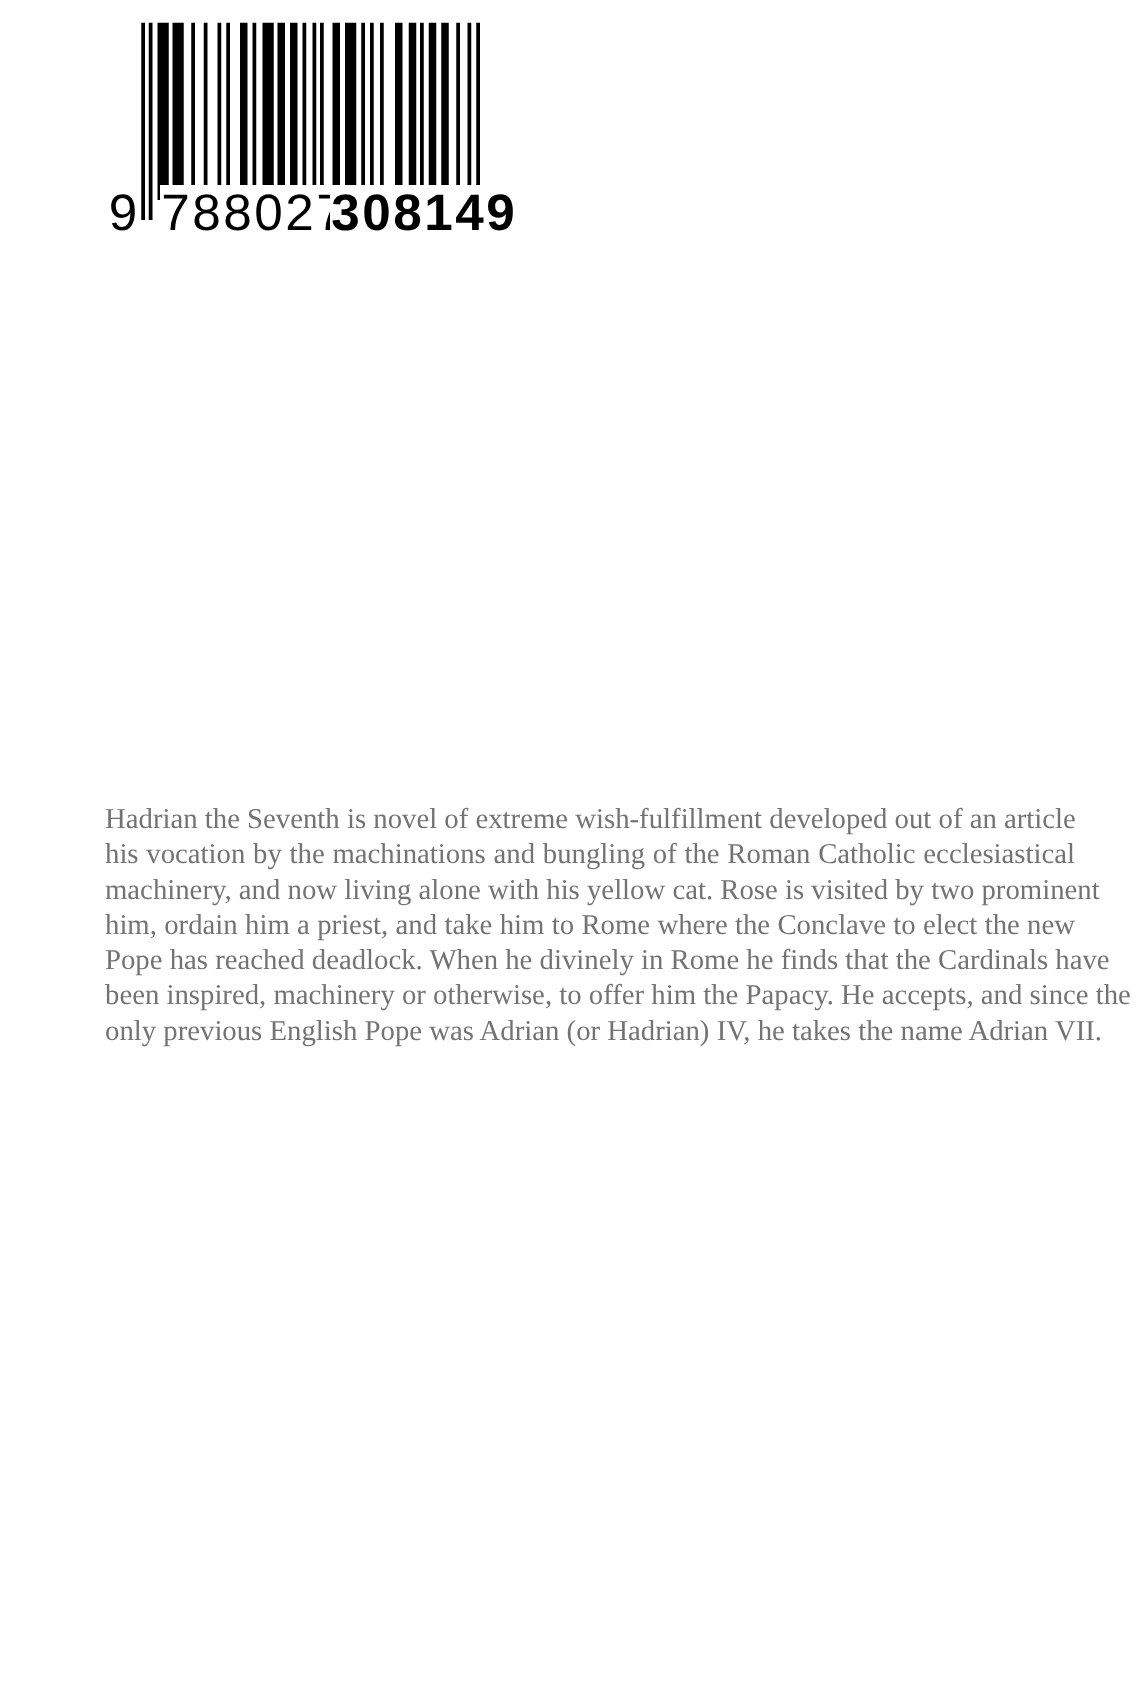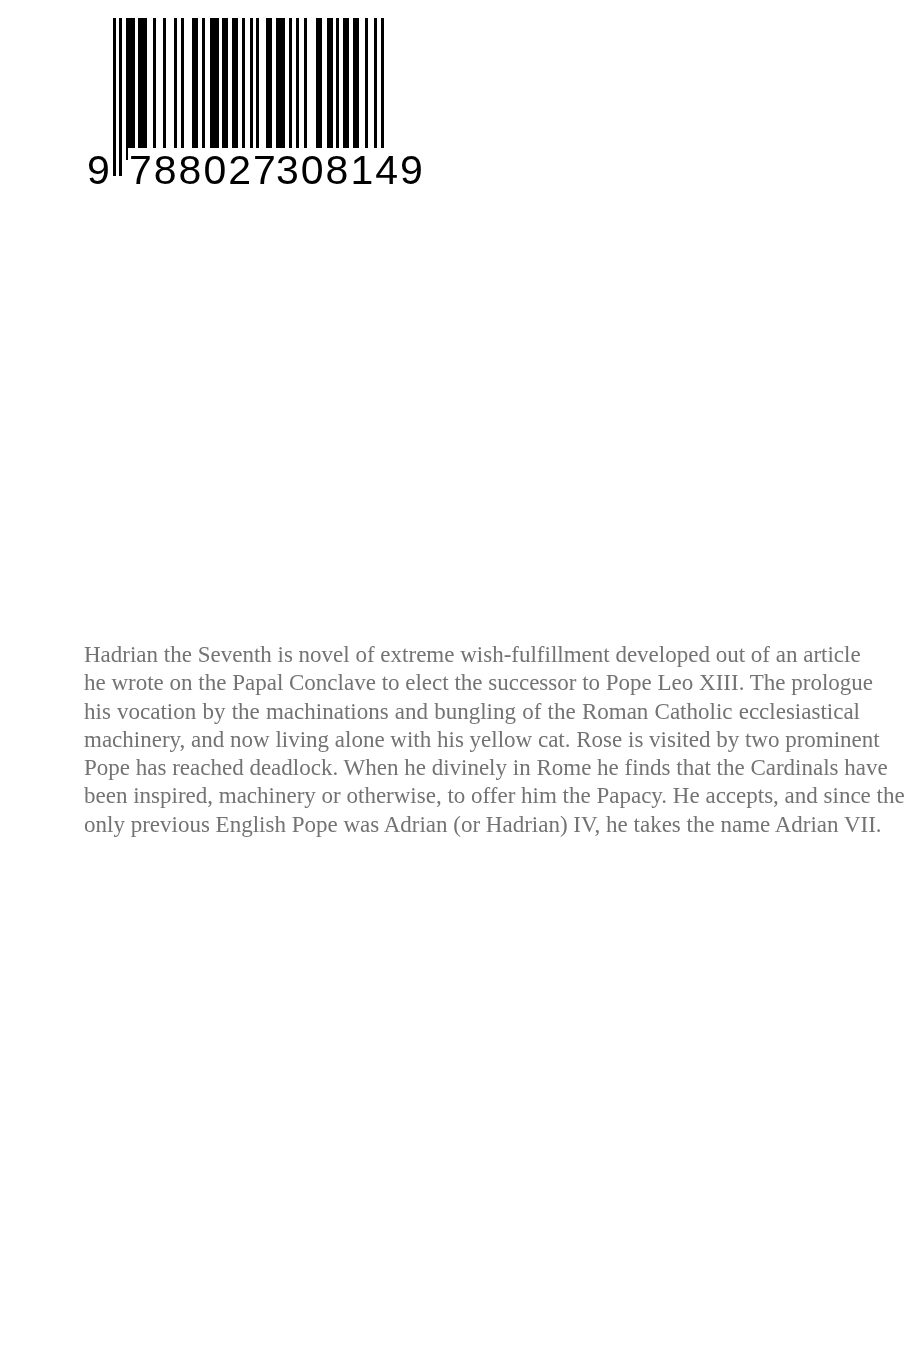--- a/index.html
+++ b/index.html
@@ -58,25 +58,25 @@
       <rect x="267" y="0" width="6" height="142"></rect>
       <rect x="279" y="0" width="3" height="142"></rect>
 
       <rect x="288" y="0" width="3" height="158"></rect>
       <rect x="295" y="0" width="3" height="158"></rect>
     </g>
   </svg>
   <div class="barcode-digits">
     <span style="left:0px;">9</span>
     <span style="left:42px; letter-spacing:2px;">788027</span>
-    <span style="left:189px; letter-spacing:2px;">308149</span>
+    <span style="left:178px; letter-spacing:2px;font-weight:bold;">308149</span>
   </div>
 </div>
 
 <div class="blurb">
   <span class="line">Hadrian the Seventh is novel of extreme wish-fulfillment developed out of an article</span>
-  <span class="line">he wrote on the Papal Conclave to elect the successor to Pope Leo XIII. The prologue</span>
   <span class="line">his vocation by the machinations and bungling of the Roman Catholic ecclesiastical</span>
   <span class="line">machinery, and now living alone with his yellow cat.  Rose is visited by two prominent</span>
+  <span class="line">him, ordain him a priest, and take him to Rome where the Conclave to elect the new</span>
   <span class="line">Pope has reached deadlock.  When he divinely in Rome he finds that the Cardinals have</span>
   <span class="line">been inspired, machinery or otherwise, to offer him the Papacy.  He accepts, and since the</span>
   <span class="line last">only previous English Pope was Adrian (or Hadrian) IV, he takes the name Adrian VII.</span>
 </div>
 
 </body></html>

